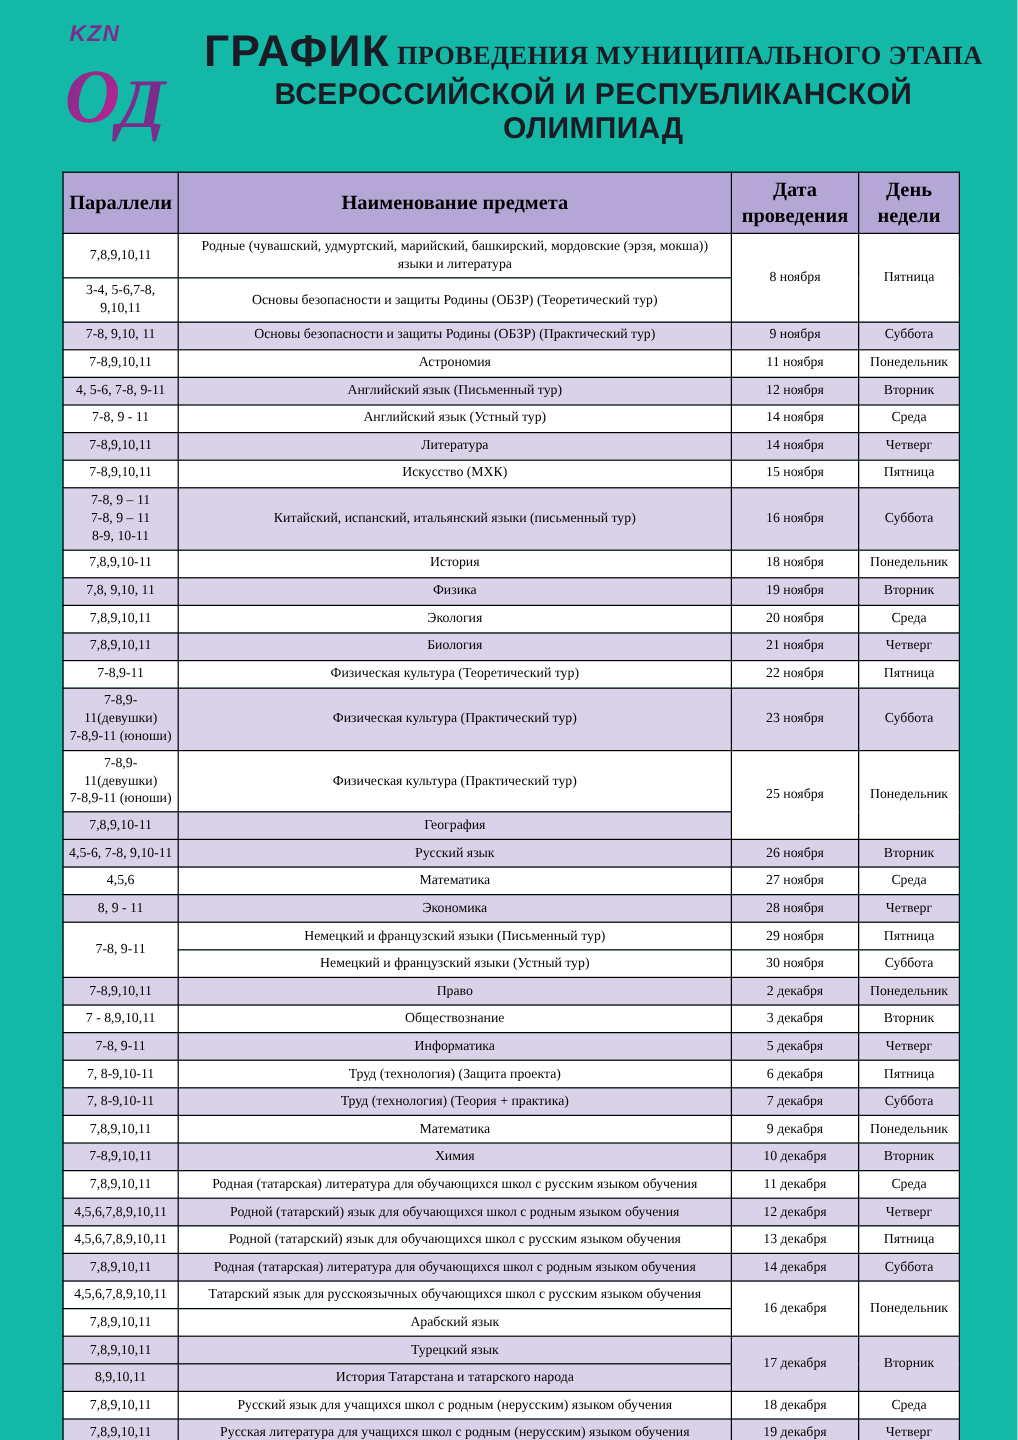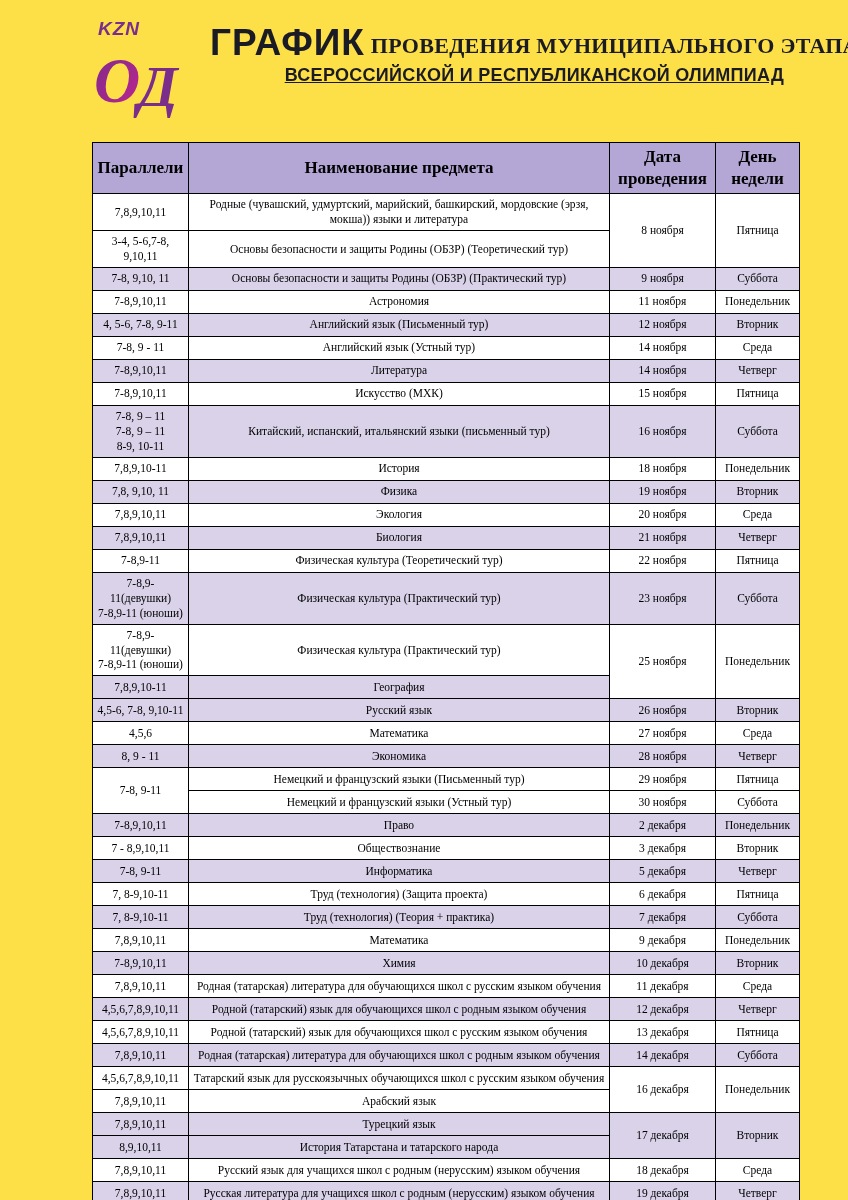--- a/index.html
+++ b/index.html
@@ -1,25 +1,24 @@
 <!DOCTYPE html>
 <html><head>
 <meta charset="utf-8">
 <style>
   * { margin: 0; padding: 0; box-sizing: border-box; }
   html, body { background: #ffffff; }
   .page {
     width: 848px;
     height: 1200px;
     margin: 0 auto;
-    background: #fde047;
+    background: #14b8a6;
     font-family: "Liberation Serif", serif;
     position: relative;
     overflow: hidden;
-    padding-left: 40px;
   }
   .header {
     display: flex;
     align-items: flex-start;
     padding: 18px 48px 6px 52px;
     gap: 14px;
   }
   .logo-block {
     width: 104px;
     flex: 0 0 104px;
@@ -34,21 +33,21 @@
     line-height: 1.12;
     padding-top: 4px;
   }
   .title-line1 { white-space: nowrap; }
   .title-big {
     font-size: 37px;
     letter-spacing: 1px;
     vertical-align: -2px;
   }
   .title-rest { font-size: 22px; letter-spacing: 0.3px; font-family: Liberation Serif, serif; }
-  .title-line2, .title-line3 { font-size: 18px; letter-spacing: 0.3px; margin-top: 2px; text-decoration: underline; }
+  .title-line2, .title-line3 { font-size: 25px; letter-spacing: 0.3px; margin-top: 2px; }
 
   .table-wrap { padding: 14px 48px 0 52px; }
   table.schedule {
     border-collapse: collapse;
     width: 100%;
     table-layout: fixed;
     font-size: 11.5px;
   }
   table.schedule th, table.schedule td {
     border: 1px solid #000000;

